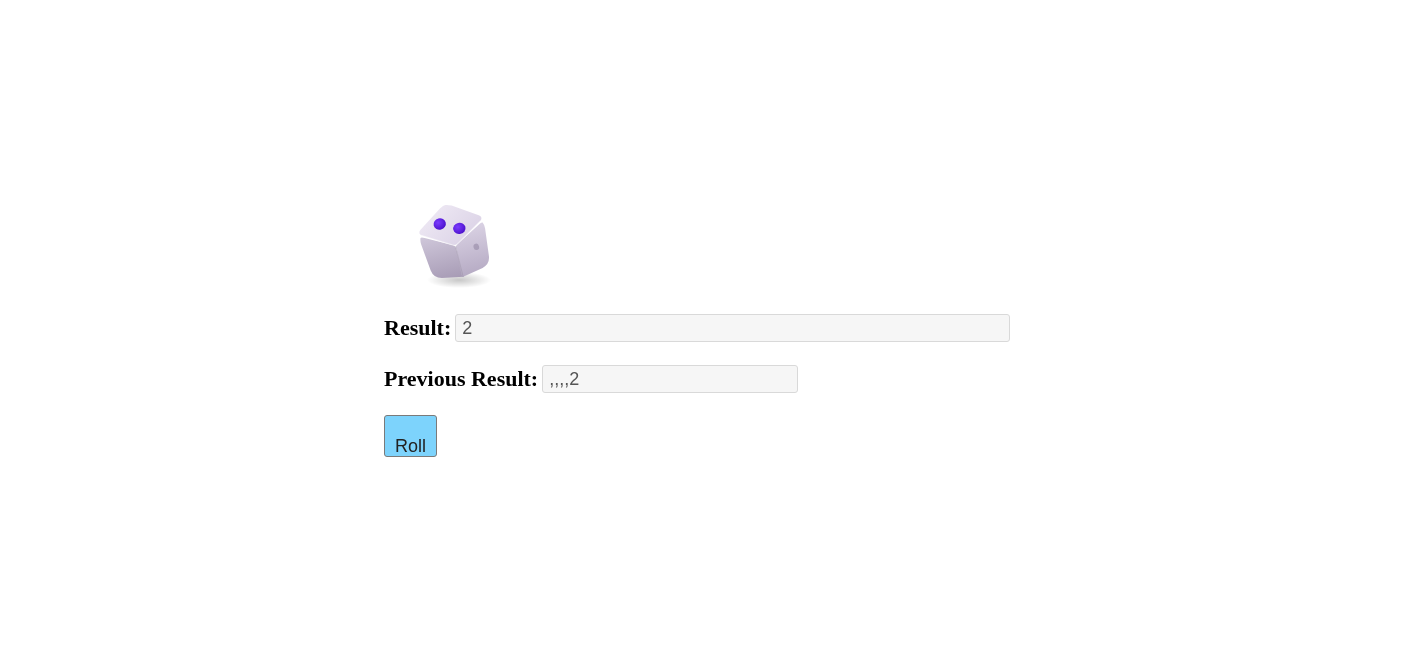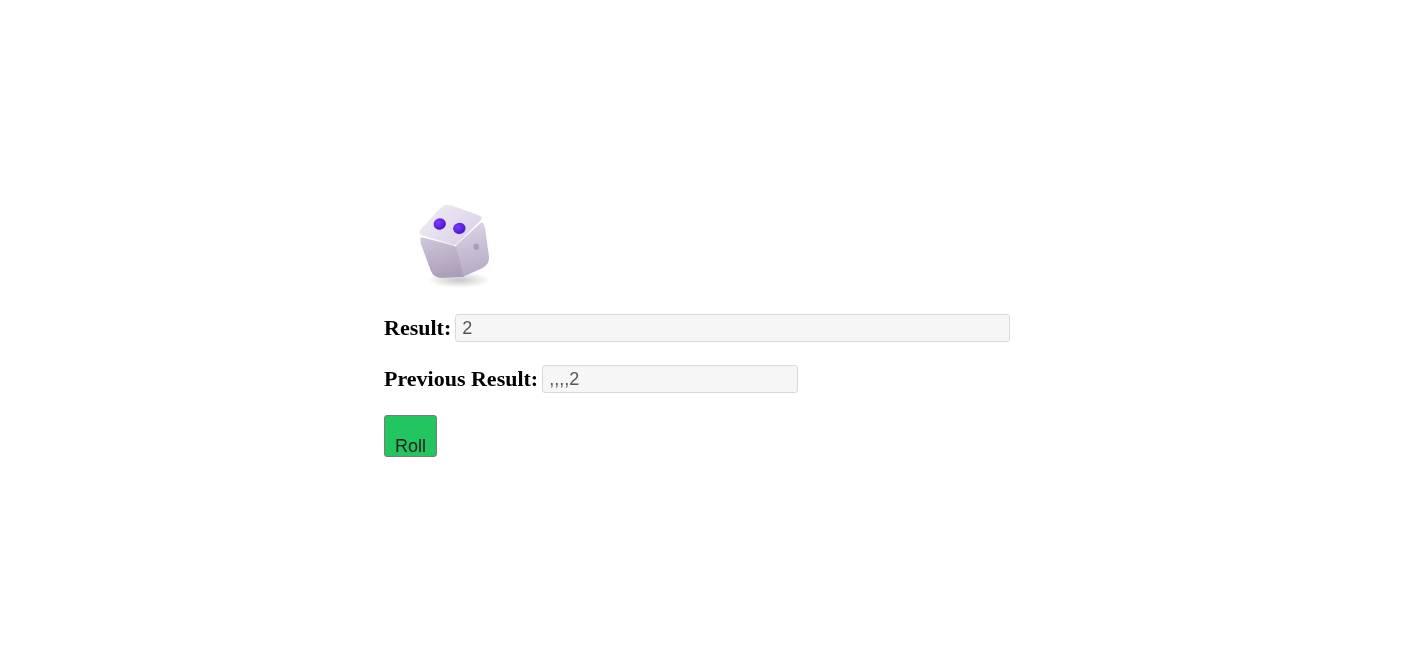--- a/index.html
+++ b/index.html
@@ -43,21 +43,21 @@
       border-radius: 3px;
       padding: 4px 6px;
       height: 28px;
     }
     .result-input { width: 555px; }
     .prev-input   { width: 256px; }
     button.roll {
       font-family: Arial, sans-serif;
       font-size: 18px;
       color: #222;
-      background: #22c55e;
+      background: #7dd3fc;
       border: 1px solid #7a7a7a;
       border-radius: 3px;
       padding: 20px 10px;
       height: 30px;
       cursor: pointer;
     }
   </style>
 </head>
 <body>
 

